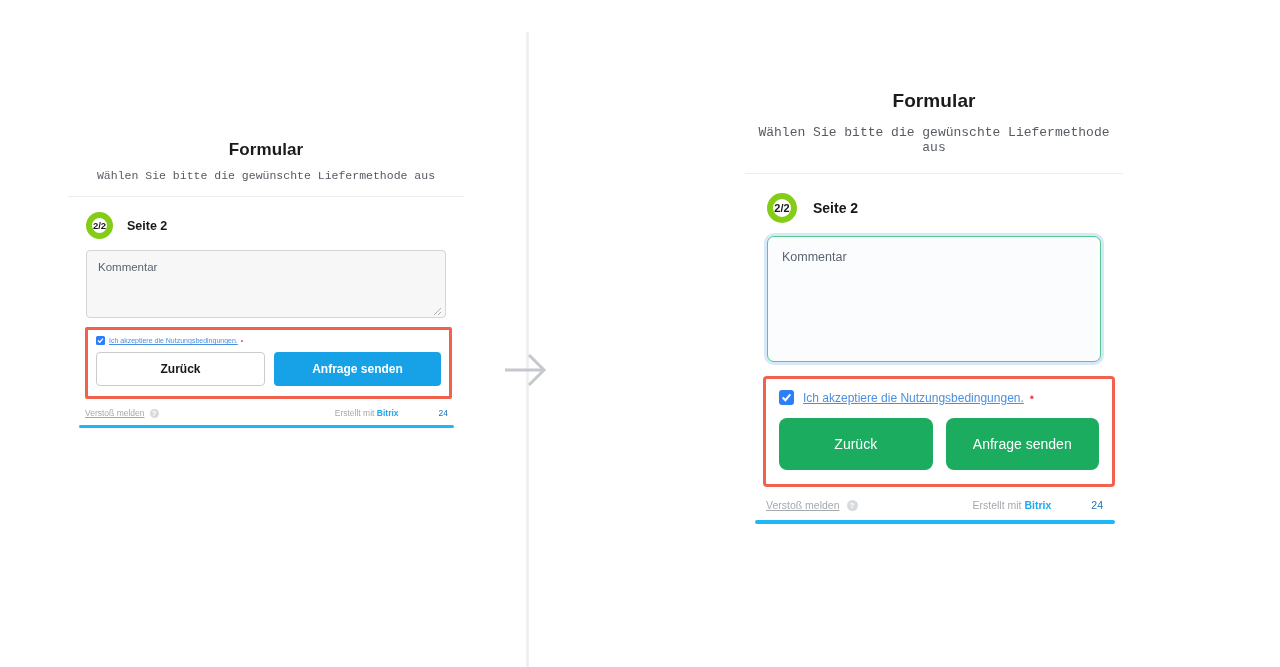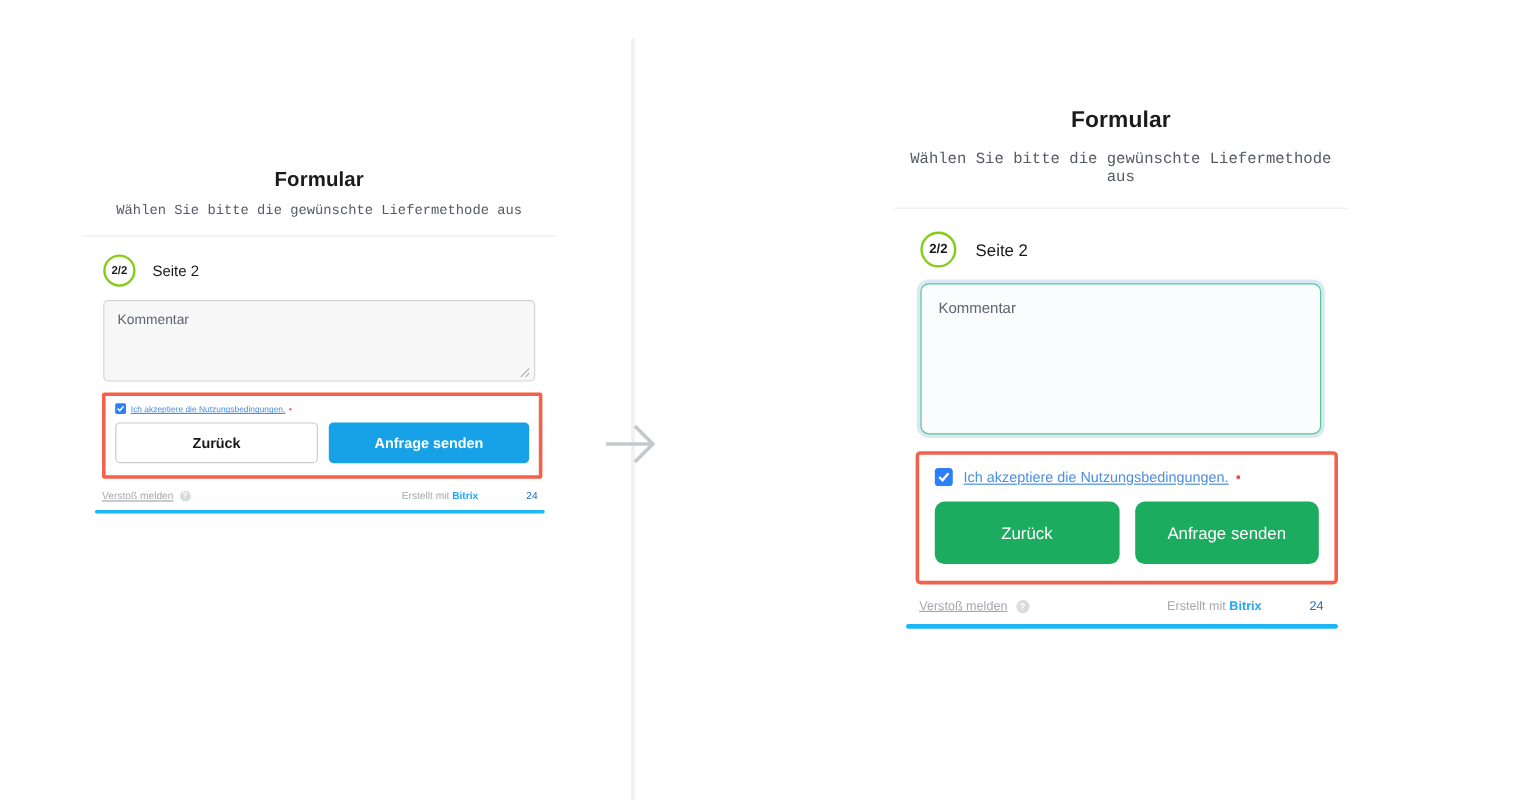--- a/index.html
+++ b/index.html
@@ -69,34 +69,34 @@
   
   .step-row {
     display: flex;
     align-items: center;
   }
   .before .step-row { padding: 15px 18px 11px 18px; }
   .after  .step-row { padding: 19px 22px 13px 22px; }
 
   .step-badge {
     border-radius: 50%;
-    border: 2px solid #84cc16;
+    border: 6px solid #84cc16;
     color: #16181a;
     display: flex;
     align-items: center;
     justify-content: center;
     font-weight: bold;
     box-sizing: border-box;
     flex: none;
   }
   .before .step-badge { width: 27px; height: 27px; font-size: 9.5px; }
   .after  .step-badge { width: 30px; height: 30px; font-size: 11px; }
 
   .step-label {
-    font-weight: normal;
+    font-weight: bold;
     color: #16181a;
   }
   .before .step-label { font-size: 12.5px; margin-left: 14px; }
   .after  .step-label { font-size: 14px;   margin-left: 16px; }
 
   
   .field-wrap { }
   .before .field-wrap { padding: 0 18px; }
   .after  .field-wrap { padding: 0 22px; }
 
@@ -147,21 +147,21 @@
   }
   .after .highlight {
     margin: 14px 8px 0 18px;
     border-radius: 4px;
     padding: 11px 13px 14px 13px;
   }
 
   
   .consent-row {
     display: flex;
-    align-items: flex-end;
+    align-items: center;
   }
   .before .consent-row { margin-bottom: 7px; }
   .after  .consent-row { margin-bottom: 13px; }
 
   .checkbox {
     flex: none;
     background: #2d7ff9;
     border-radius: 2px;
     display: flex;
     align-items: center;

